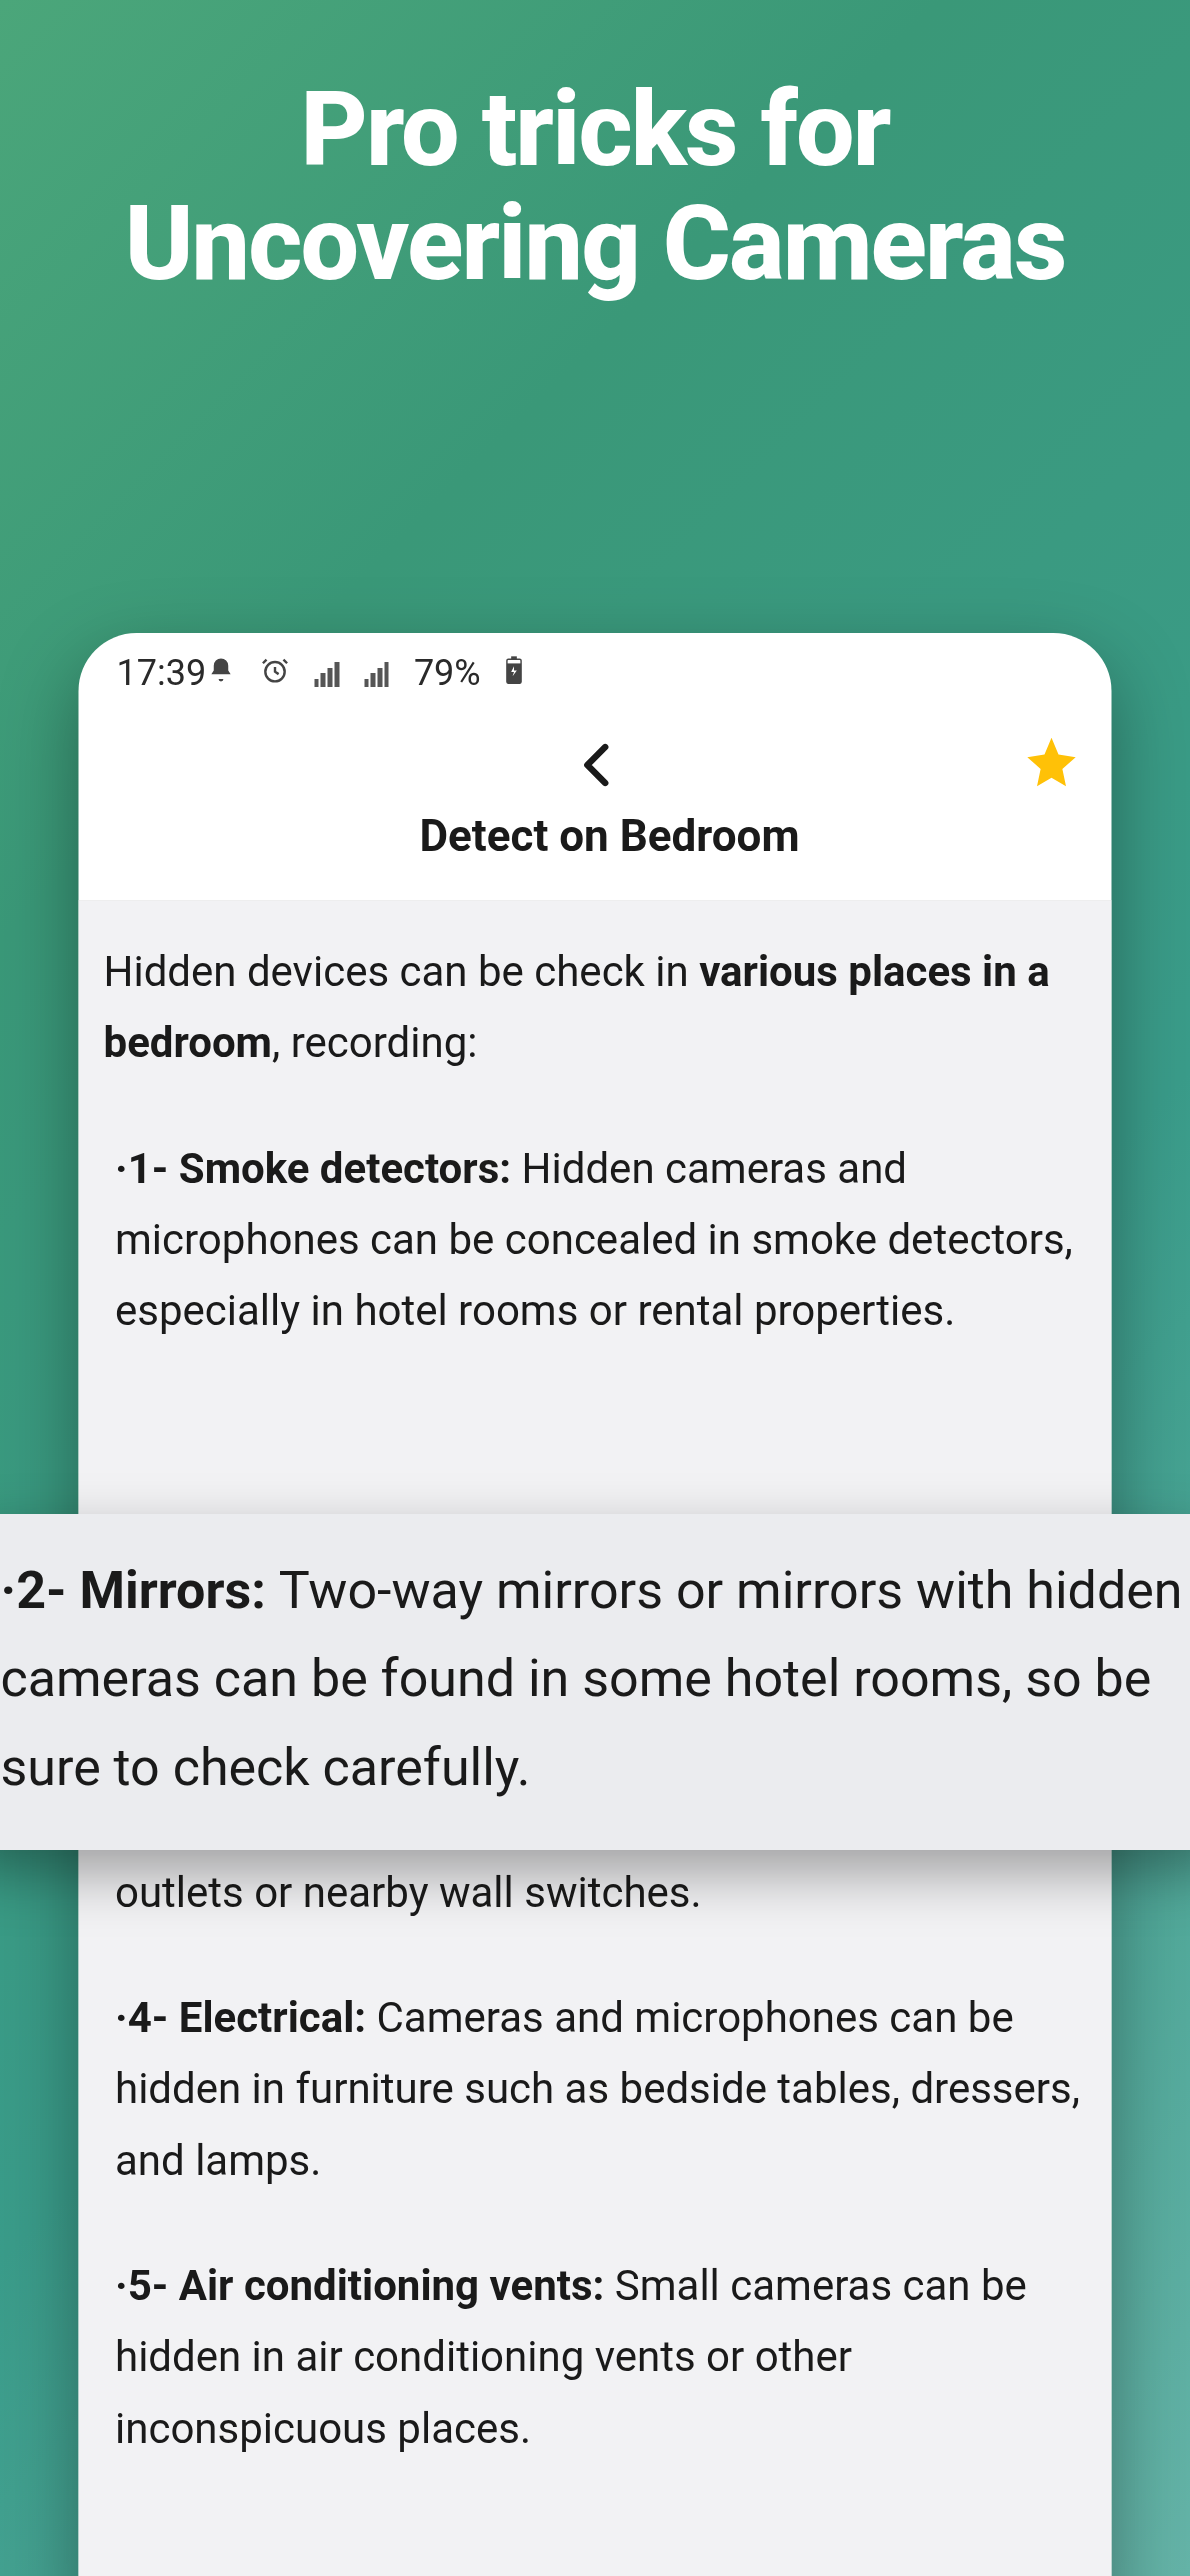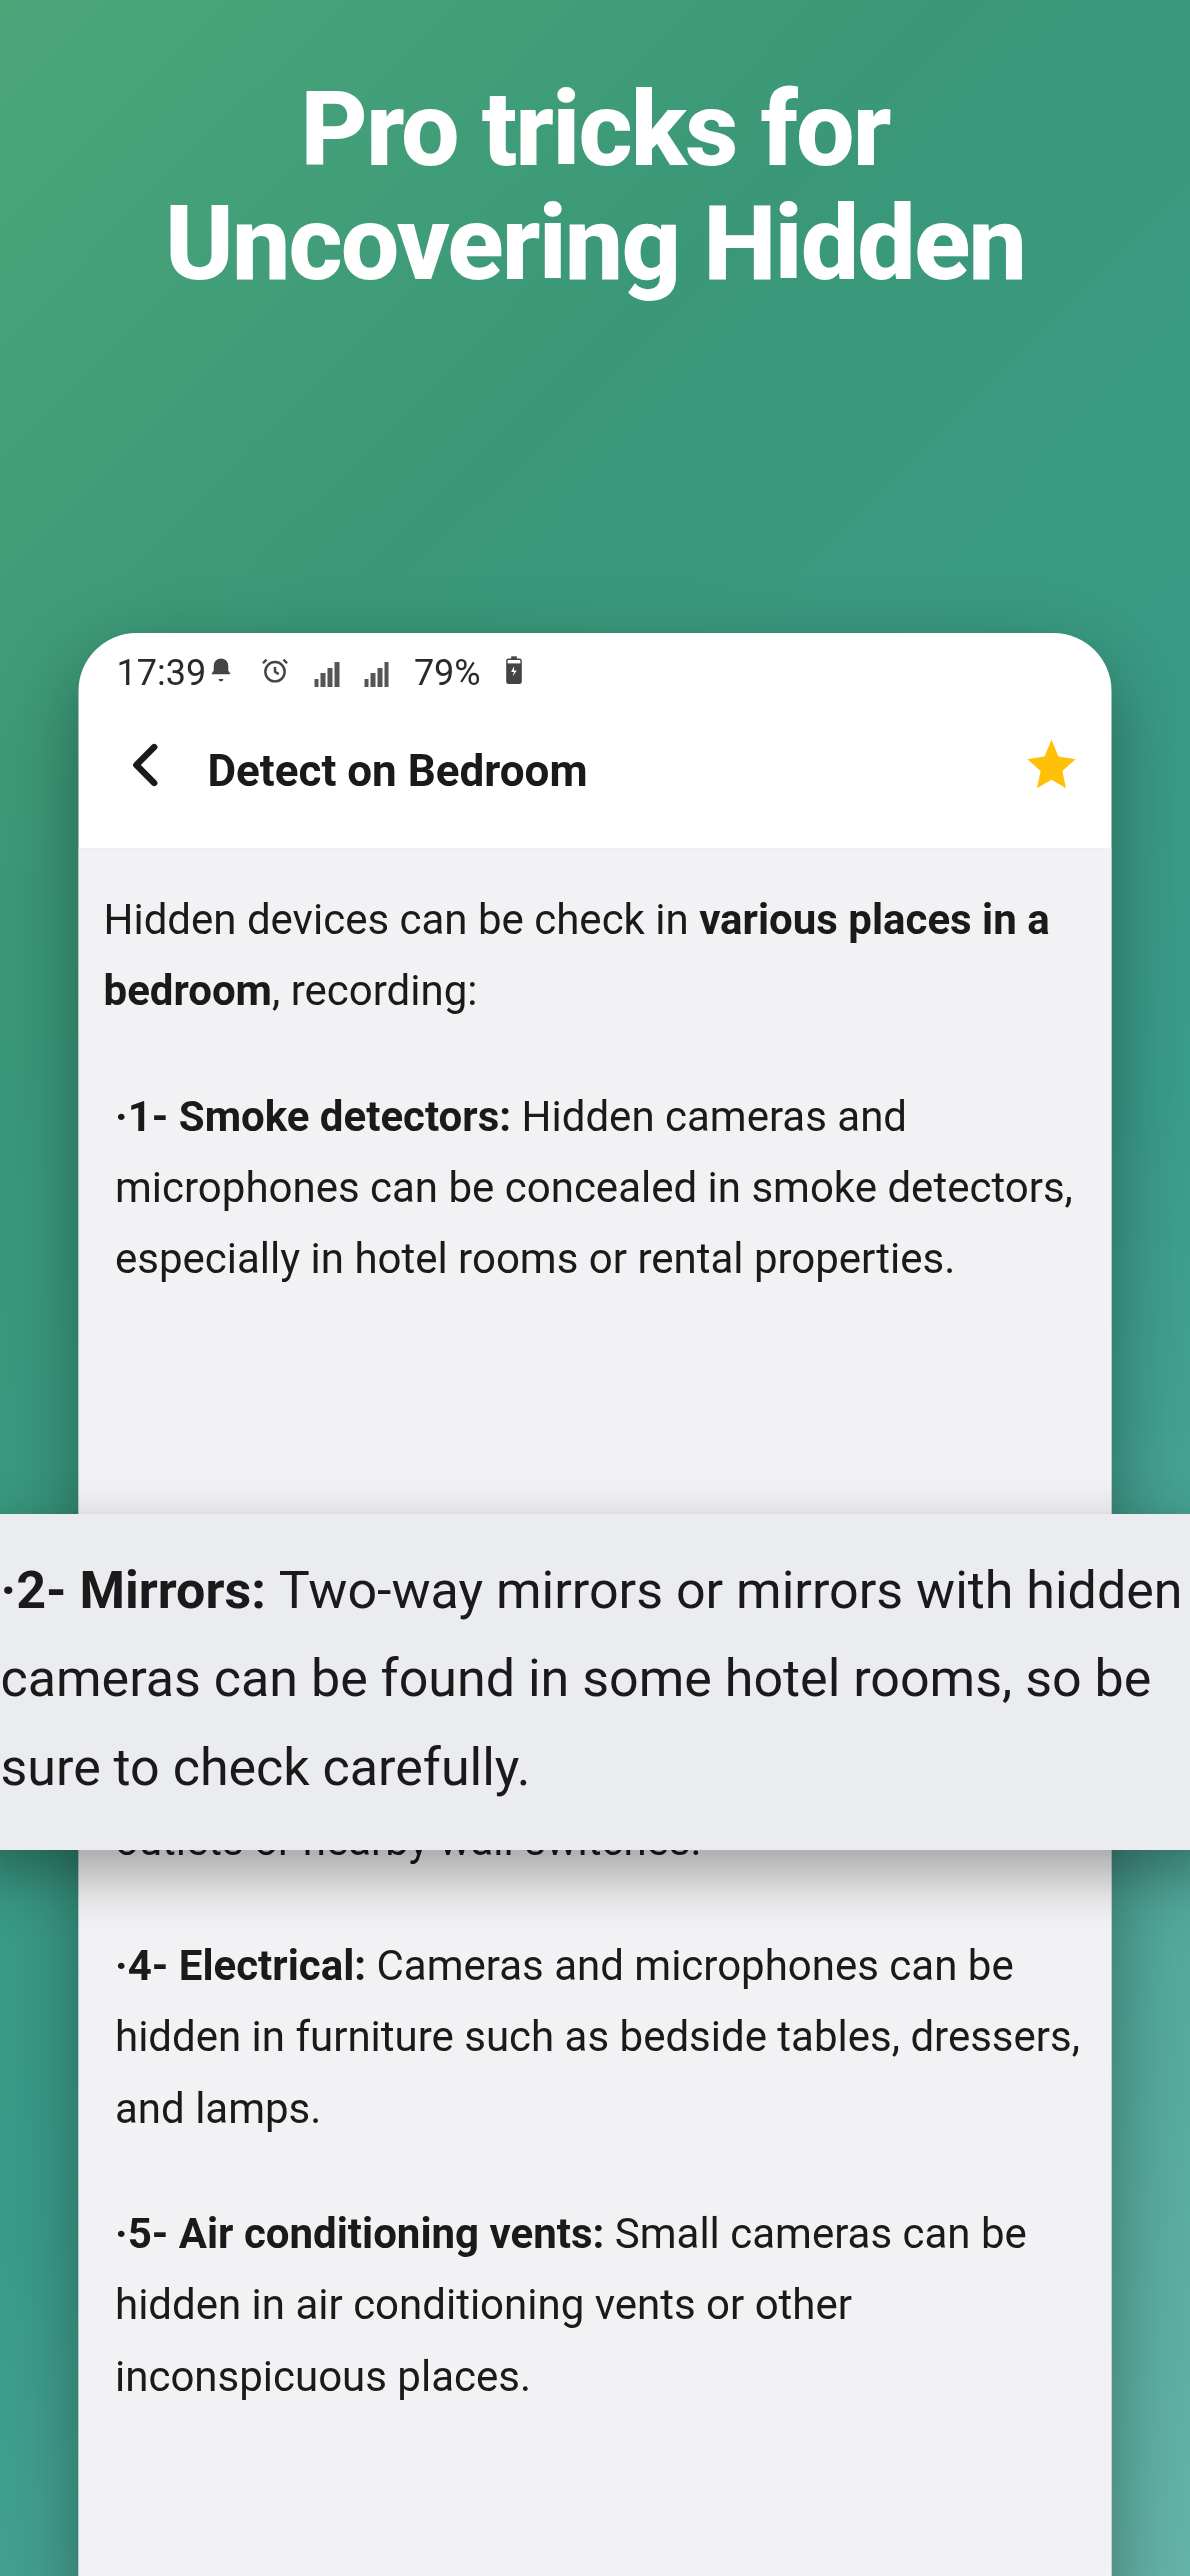--- a/index.html
+++ b/index.html
@@ -46,20 +46,21 @@
     }
     .status-icon {
       display: inline-block;
     }
     .app-header {
       display: flex;
       align-items: center;
       padding: 29px 31px 38px;
       border-bottom: 1.9px solid #eee;
       position: relative;
+      flex-direction: column;
     }
     .back-btn {
       font-size: 48px;
       font-weight: bold;
       color: #1a1a1a;
       padding: 9.6px 19px;
       cursor: pointer;
     }
     .header-title {
       font-size: 44px;
@@ -121,21 +122,21 @@
     .signal-bars span:nth-child(1) { height: 7.7px; }
     .signal-bars span:nth-child(2) { height: 13.4px; }
     .signal-bars span:nth-child(3) { height: 19px; }
     .signal-bars span:nth-child(4) { height: 25px; }
   </style>
 </head>
 <body>
 
 <div class="promo-title">
   <span>Pro tricks for</span><br>
-  <span>Uncovering Hidden</span>
+  <span>Uncovering Cameras</span>
 </div>
 
 <div class="phone-frame">
   <div class="status-bar">
     <span>17:39</span>
     <span class="status-right">
       <span class="status-icon">
         <svg width="29" height="29" viewBox="0 0 24 24" fill="#444">
             <path d="M12 2a6 6 0 00-6 6v4l-2 3h16l-2-3V8a6 6 0 00-6-6zm-2 17a2 2 0 104 0h-4z"></path>
           </svg>

